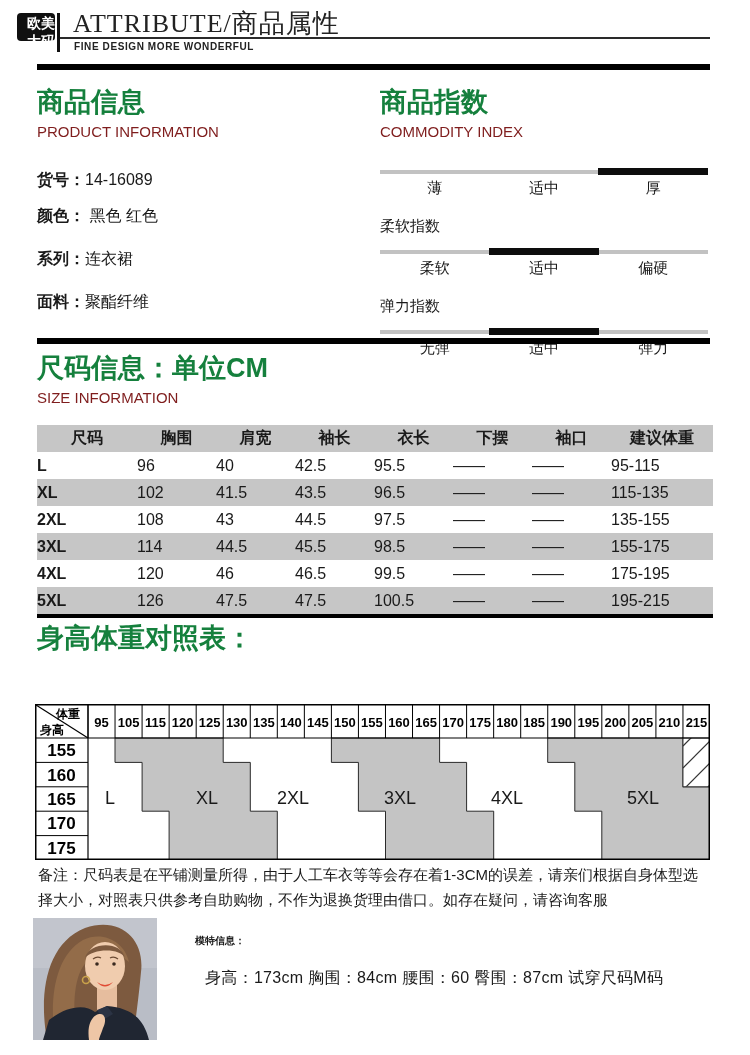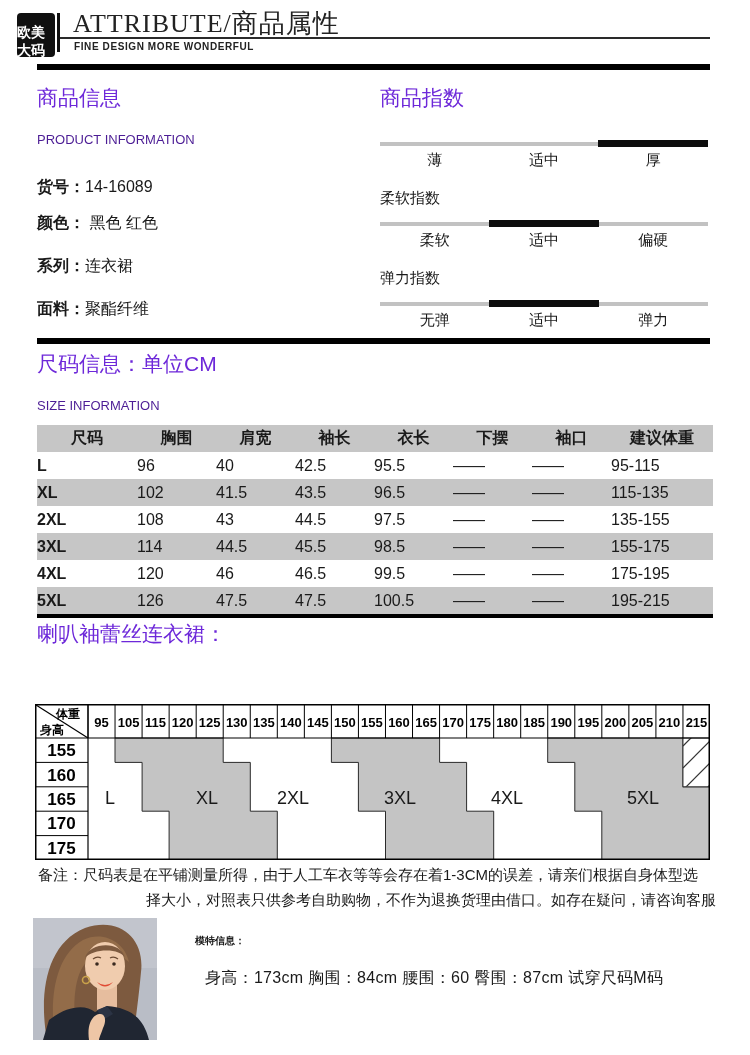--- a/index.html
+++ b/index.html
@@ -3,32 +3,32 @@
 <meta charset="utf-8">
 <style>
   html,body{margin:0;padding:0;}
   body{
     width:750px;height:1055px;background:#ffffff;position:relative;overflow:hidden;
     font-family:"Liberation Sans","DejaVu Sans",sans-serif;color:#1a1a1a;
   }
   .abs{position:absolute;}
 
   
-  .logo-box{left:17px;top:13px;width:38px;height:44px;background:#101010;border-radius:4px;
-    color:#fff;font-weight:bold;font-size:14px;line-height:18px;text-align:left;padding-top:10px;box-sizing:border-box;}
+  .logo-box{left:17px;top:13px;width:38px;height:28px;background:#101010;border-radius:4px;
+    color:#fff;font-weight:bold;font-size:14px;line-height:18px;text-align:right;padding-top:1px;box-sizing:border-box;}
   .logo-rule{left:57px;top:13px;width:3px;height:39px;background:#101010;}
   .hd-title{left:73px;top:6px;font-family:"Liberation Serif","DejaVu Serif",serif;font-size:26px;letter-spacing:1px;color:#222;}
   .hd-underline{left:60px;top:37px;width:650px;height:2px;background:#2a2a2a;}
   .hd-sub{left:74px;top:41px;font-size:10px;font-weight:bold;letter-spacing:.6px;color:#222;}
 
   .divider{left:37px;width:673px;height:6px;background:#000;}
 
   
-  .sec-title{font-size:21px;font-weight:normal;color:#6d28d9;}
-  .sec-sub{font-size:13px;color:#4c1d95;margin-top:20px;}
+  .sec-title{font-size:27px;font-weight:bold;color:#15803d;}
+  .sec-sub{font-size:15px;color:#7f1d1d;margin-top:3px;}
 
   
   #product-block{left:37px;top:84px;width:320px;}
   #product-fields{margin-top:30px;}
   .pf-field{font-size:16px;margin-bottom:15px;white-space:nowrap;}
   .pf-field.gap{margin-top:22px;}
   .pf-label{font-weight:bold;}
 
   
   #index-block{left:380px;top:84px;width:328px;}
@@ -50,21 +50,21 @@
   table.size thead th{font-weight:bold;}
   table.size tbody tr:nth-child(even){background:#c6c6c6;}
   table.size td:first-child{font-weight:bold;}
 
   
   #hw-sec{left:37px;top:620px;}
   #hw-matrix{left:35px;top:678px;margin-top:26px;}
 
   
   #note{left:38px;top:862px;width:678px;font-size:15px;line-height:25px;}
-  #note .l2{text-align:right;}
+  #note .l2{text-align:left;}
 
   
   #model-photo{left:33px;top:918px;width:124px;height:122px;}
   #model-title{left:195px;top:934px;font-size:10px;font-weight:bold;}
   #model-details{left:205px;top:968px;font-size:16px;letter-spacing:.3px;}
 </style>
 </head>
 <body>
 
 <div class="abs logo-box">
@@ -84,20 +84,21 @@
   <div id="product-fields">
       <div class="pf-field"><span class="pf-label">货号：</span><span>14-16089</span></div>
       <div class="pf-field"><span class="pf-label">颜色：</span><span> 黑色 红色</span></div>
       <div class="pf-field gap"><span class="pf-label">系列：</span><span>连衣裙</span></div>
       <div class="pf-field gap"><span class="pf-label">面料：</span><span>聚酯纤维</span></div>
     </div>
 </div>
 
 <div class="abs" id="index-block">
   <div class="sec-title">商品指数</div>
+  <div class="sec-sub">COMMODITY INDEX</div>
   <div id="index-list">
       <div class="ci-item">
         <div class="ci-bar">
           <div class="ci-track" style="background: rgb(194, 194, 194);"></div>
           <div class="ci-seg" style="background: rgb(13, 13, 13); left: 66.6%;"></div>
         </div>
         <div class="ci-labels">
           <span>薄</span>
           <span>适中</span>
           <span>厚</span>
@@ -220,21 +221,21 @@
           <td>100.5</td>
           <td>——</td>
           <td>——</td>
           <td>195-215</td>
         </tr>
       </tbody>
   </table>
 </div>
 
 <div class="abs" id="hw-sec">
-  <div class="sec-title">喇叭袖蕾丝连衣裙：</div>
+  <div class="sec-title">身高体重对照表：</div>
 </div>
 <div class="abs" id="hw-matrix">
   <svg id="hw-svg" width="675" height="156" viewBox="0 0 675 156">
       <rect x="0" y="0" width="675" height="156" fill="#fff"></rect>
       <polygon points="80.0,34.0 188.2,34.0 188.2,58.4 215.3,58.4 215.3,107.2 242.3,107.2 242.3,156.0 134.1,156.0 134.1,107.2 107.1,107.2 107.1,58.4 80.0,58.4" fill="#c4c4c4" stroke="#2a2a2a" stroke-width="1"></polygon>
       <polygon points="296.4,34.0 404.6,34.0 404.6,58.4 431.6,58.4 431.6,107.2 458.7,107.2 458.7,156.0 350.5,156.0 350.5,107.2 323.4,107.2 323.4,58.4 296.4,58.4" fill="#c4c4c4" stroke="#2a2a2a" stroke-width="1"></polygon>
       <polygon points="512.7,34.0 648.0,34.0 648.0,82.8 675.0,82.8 675.0,156.0 566.8,156.0 566.8,107.2 539.8,107.2 539.8,58.4 512.7,58.4" fill="#c4c4c4" stroke="#2a2a2a" stroke-width="1"></polygon>
       <defs>
         <clipPath id="hatch-clip">
           <rect x="647.9565217391305" y="34" width="27.043478260869506" height="48.8"></rect>

